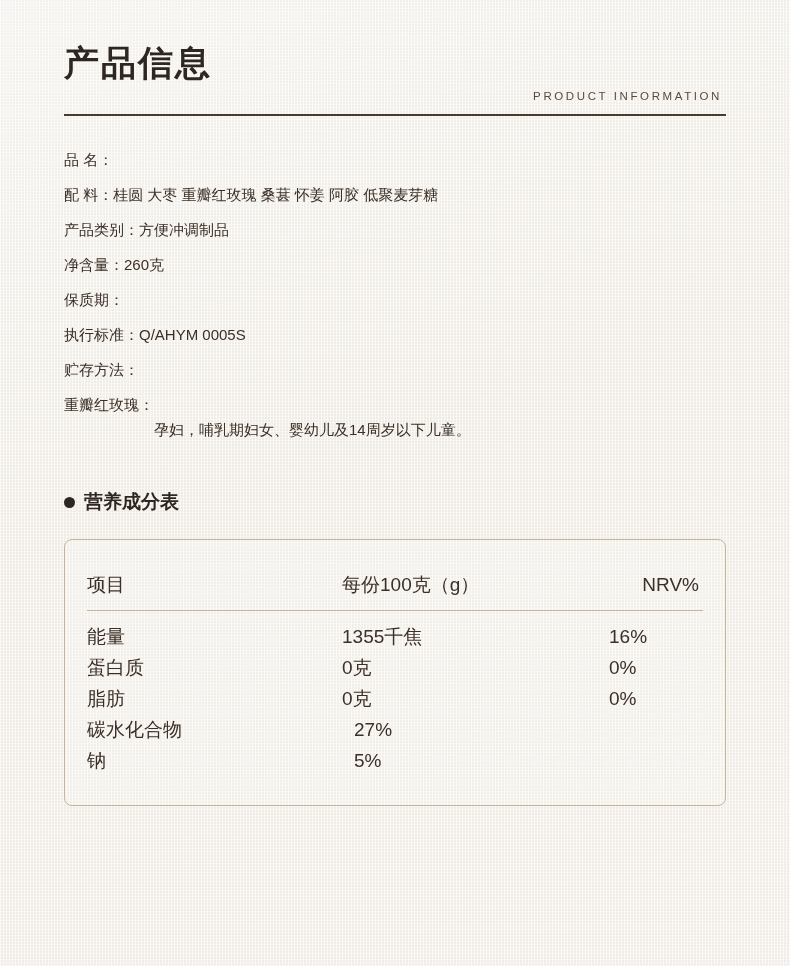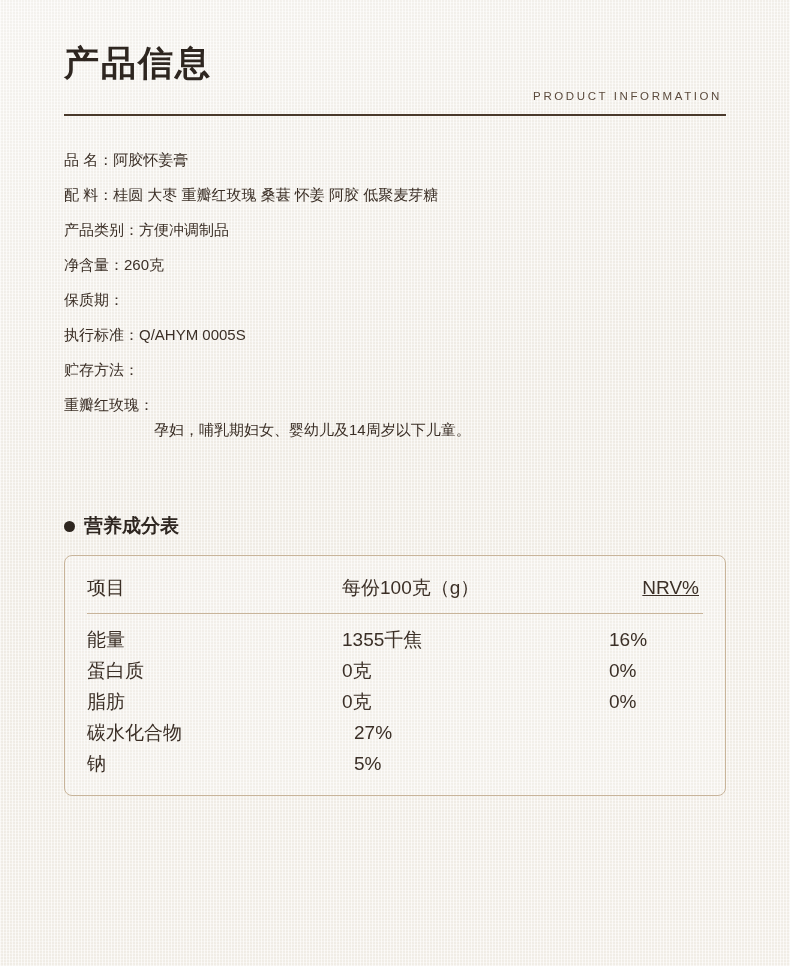--- a/index.html
+++ b/index.html
@@ -78,80 +78,79 @@
   }
   .info-value {
     flex: 1;
   }
   .info-row.wrap .info-value {
     line-height: 35px;
     margin-top: 25px;
   }
   
   .nutrition-heading {
-    margin-top: 66px;
+    margin-top: 42px;
     display: flex;
     align-items: center;
     font-size: 19px;
     font-weight: bold;
     color: #2e2620;
   }
   .bullet-dot {
     width: 11px;
     height: 11px;
     border-radius: 50%;
     background: #2e2620;
     display: inline-block;
     margin-right: 9px;
   }
   .nutrition-table {
-    margin-top: 16px;
+    margin-top: 24px;
     border: 1px solid #c8b49a;
     border-radius: 8px;
     background: rgba(255,255,255,0.18);
-    padding: 4px 22px;
+    padding: 17px 22px;
     box-sizing: border-box;
   }
   .nt-row {
     display: flex;
     font-size: 19px;
     line-height: 31px;
     color: #3b2f26;
   }
   .nt-head {
     padding-top: 12px;
     padding-bottom: 10px;
     border-bottom: 1px solid #c8b49a;
   }
   .nt-body {
     padding-top: 10px;
     padding-bottom: 12px;
   }
   .nt-c0 { width: 255px; }
   .nt-c1 { width: 255px; }
   .nt-c2 { flex: 1; text-align: left; padding-left: 12px; }
-  .nt-head .nt-c2 { text-align: right; padding-left: 0; padding-right: 4px; text-decoration: underline;}
+  .nt-head .nt-c2 { text-align: right; padding-left: 0; padding-right: 4px;}
 </style>
 </head>
 <body>
 
 <div class="paper-texture"></div>
 
 <div class="page">
 
   <div class="header">
     <h1 class="header-title">产品信息</h1>
     <div class="header-sub">PRODUCT INFORMATION</div>
     <div class="header-rule"></div>
   </div>
 
   <div class="info-list">
     <div class="info-row">
       <span class="info-label">品 名：</span>
-      <span class="info-value">阿胶怀姜膏</span>
     </div>
     <div class="info-row">
       <span class="info-label">配 料：</span>
       <span class="info-value">桂圆 大枣 重瓣红玫瑰 桑葚 怀姜 阿胶 低聚麦芽糖</span>
     </div>
     <div class="info-row">
       <span class="info-label">产品类别：</span>
       <span class="info-value">方便冲调制品</span>
     </div>
     <div class="info-row">

